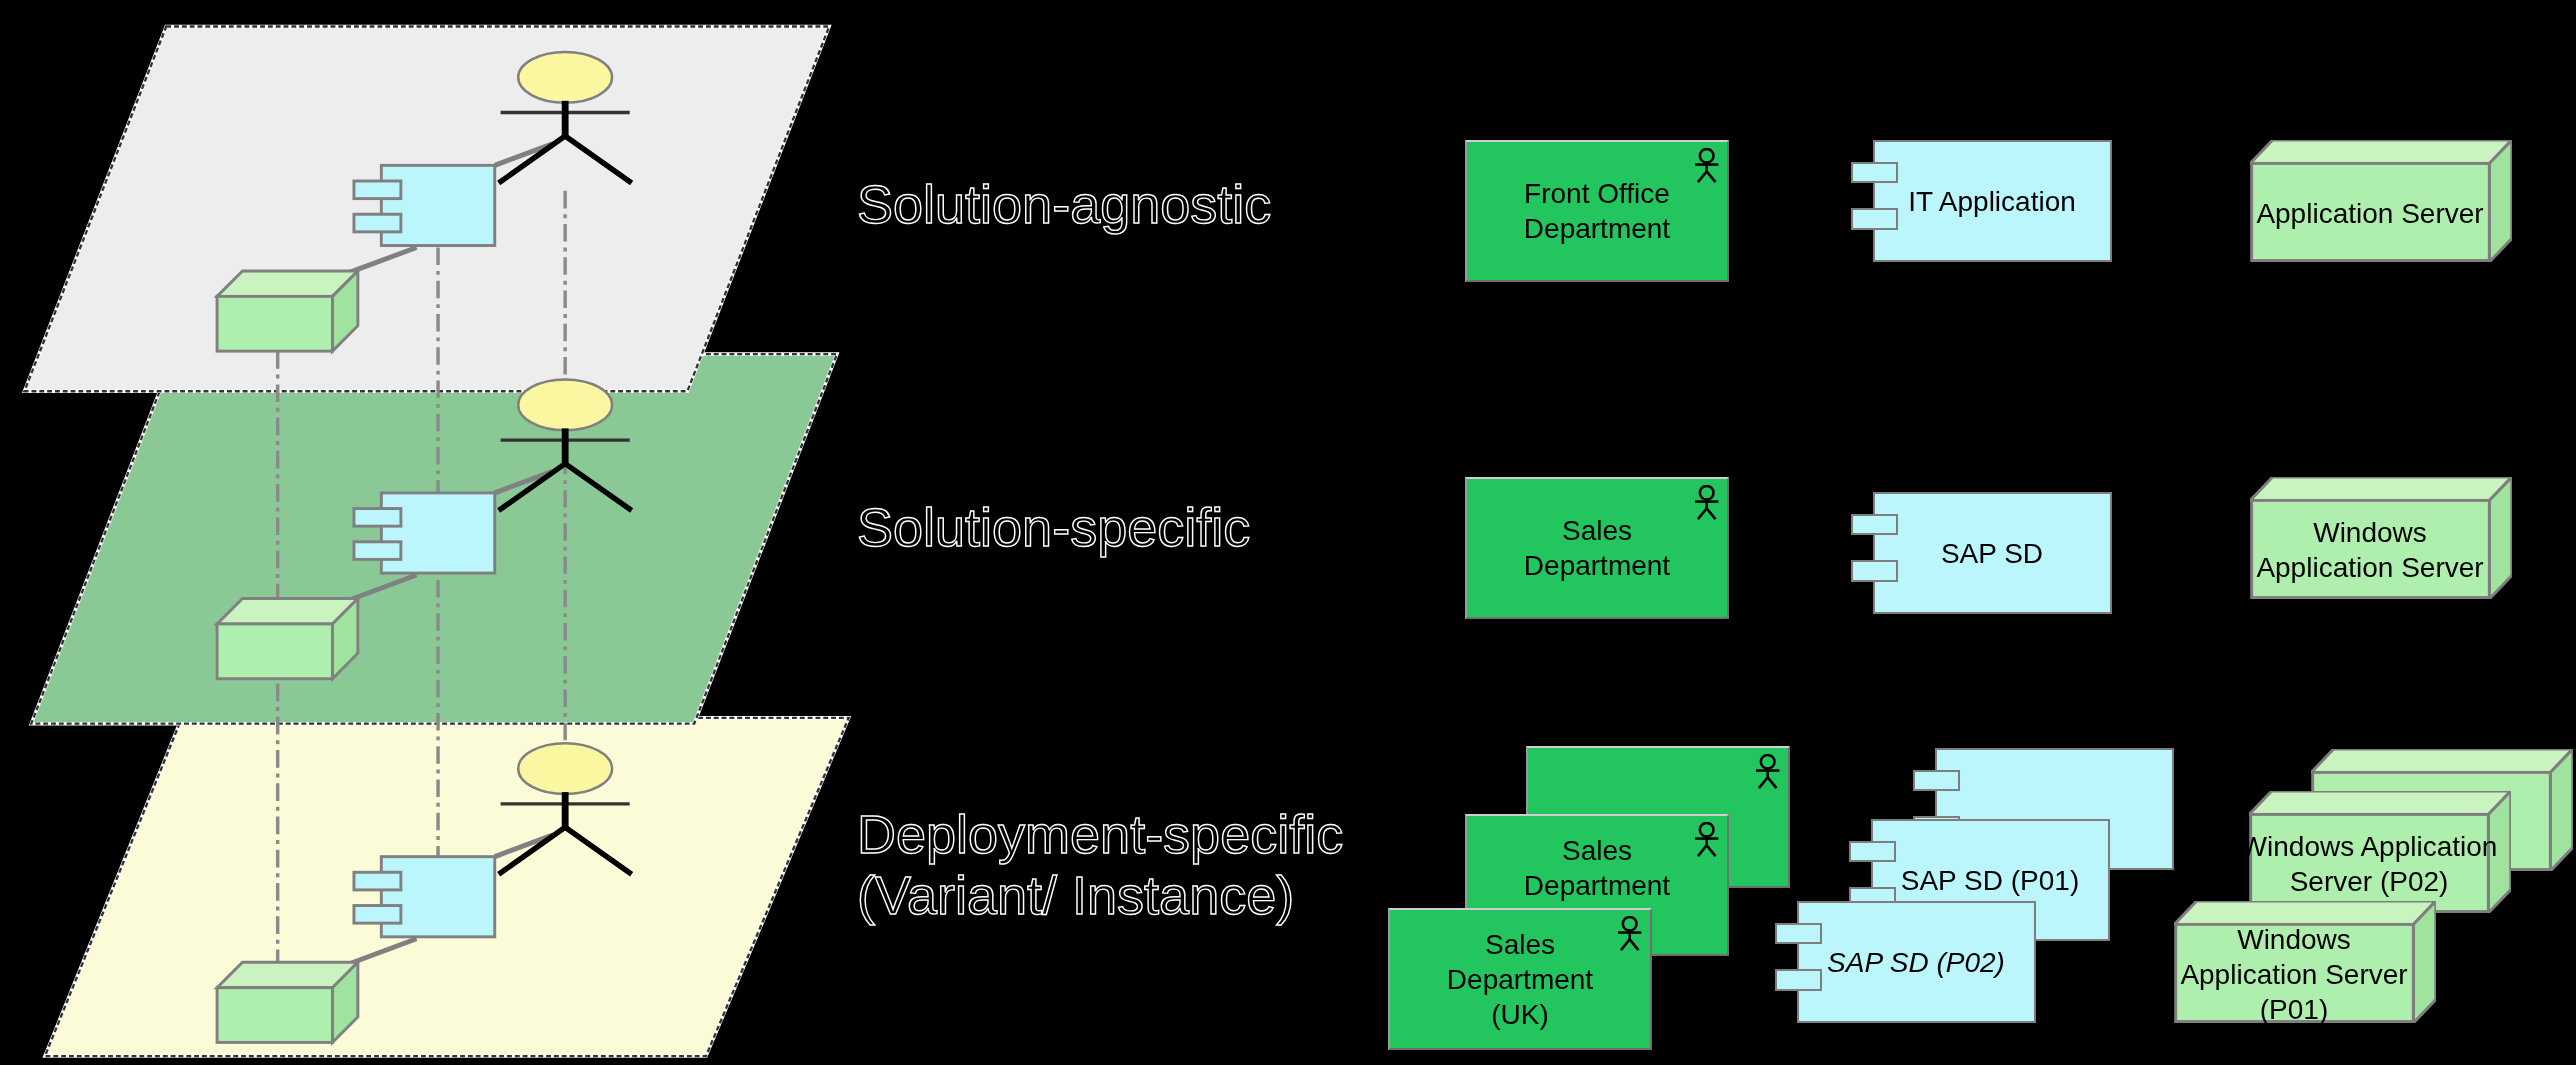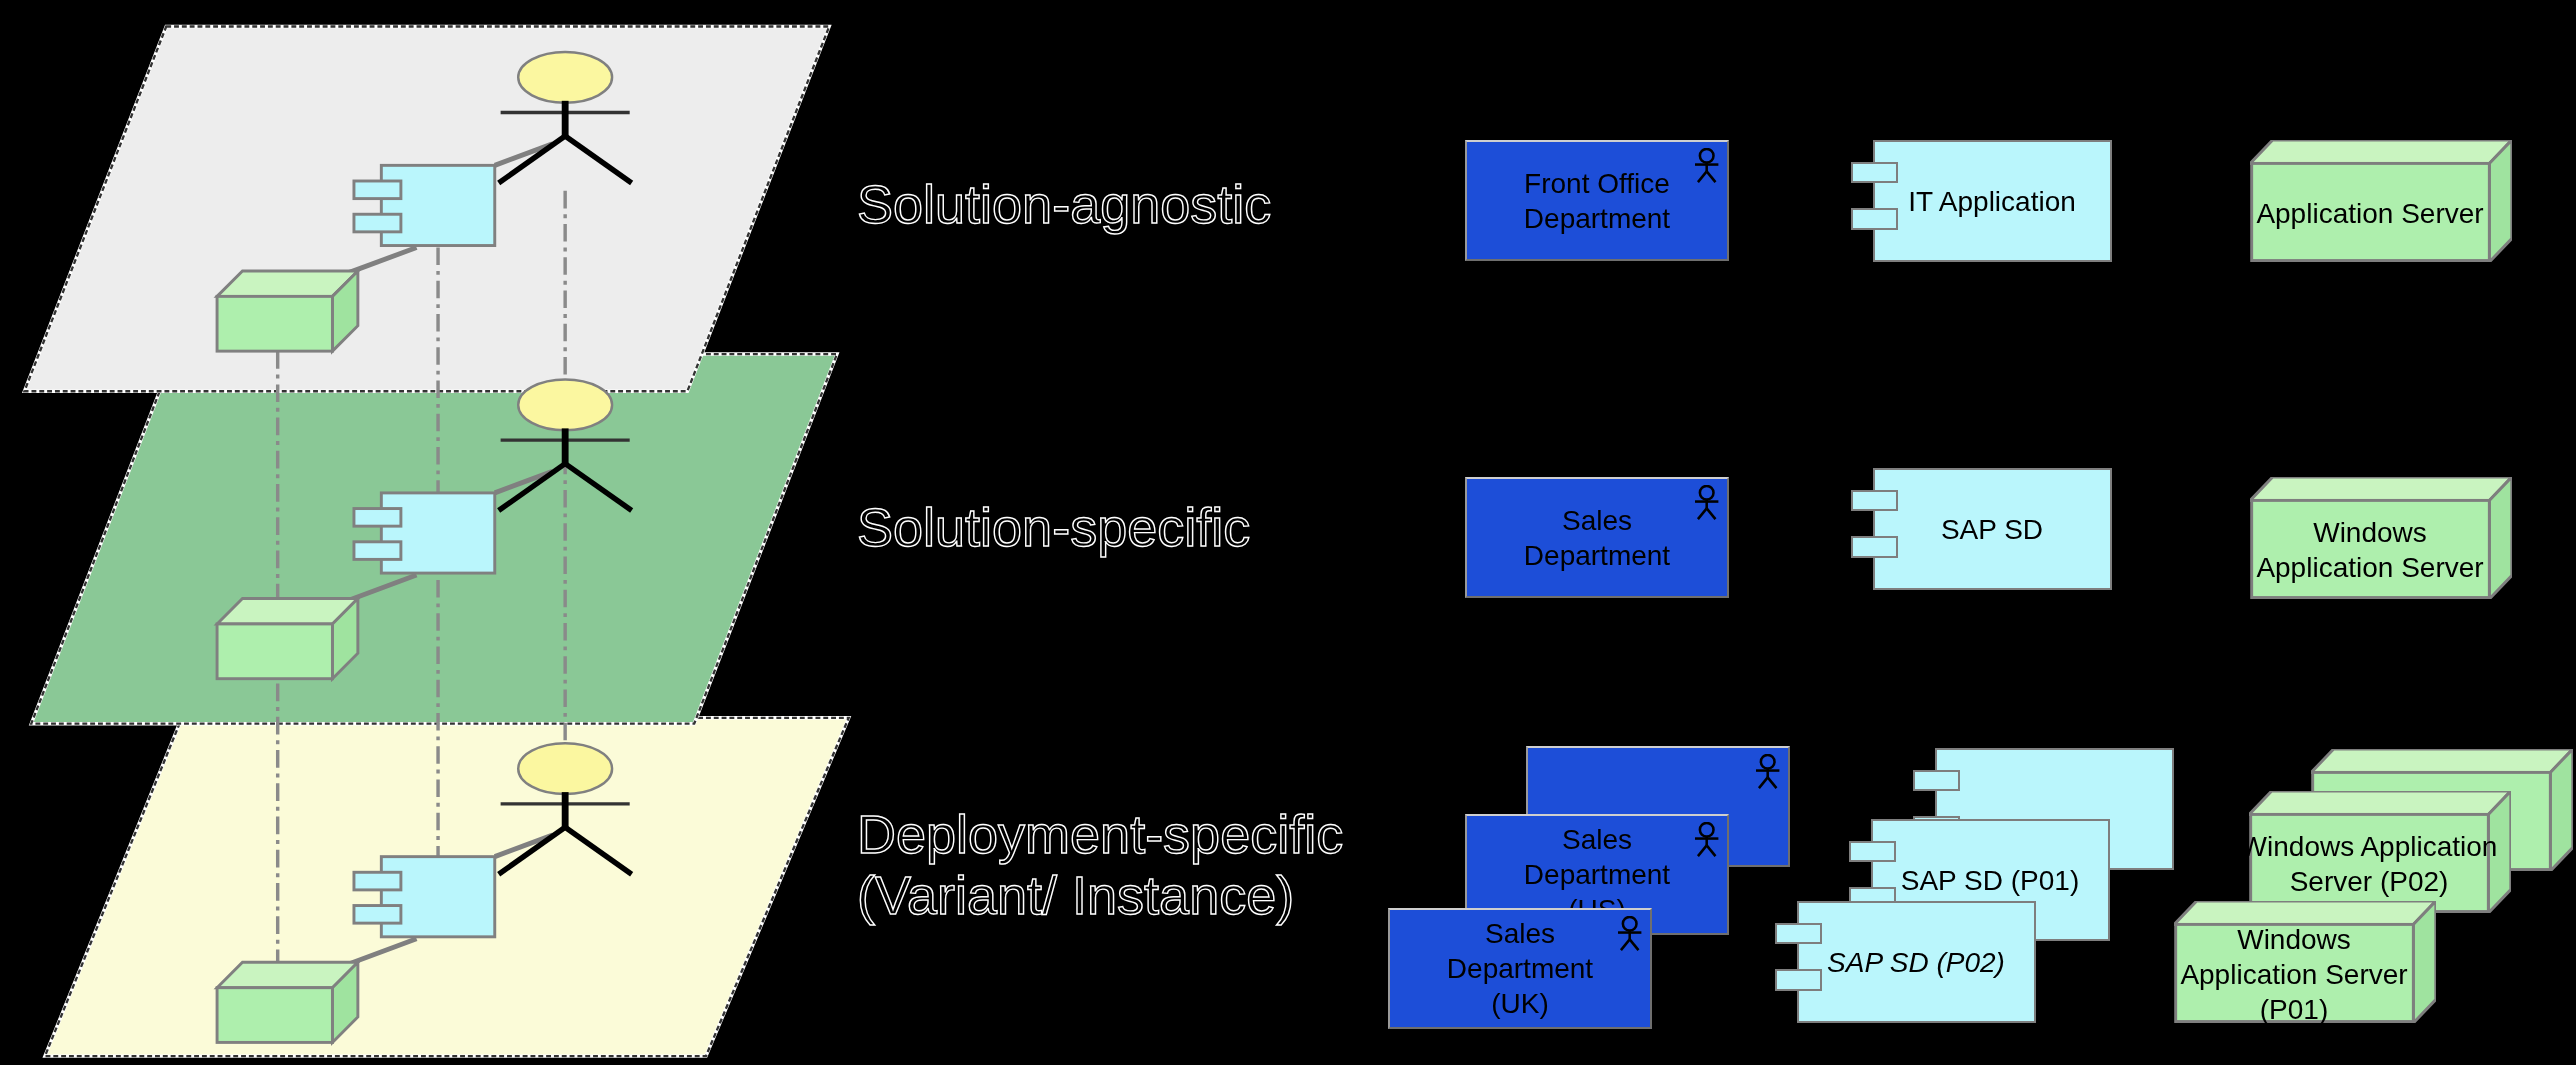--- a/index.html
+++ b/index.html
@@ -9,21 +9,21 @@
   
   .layer-label{position:absolute;color:#000;-webkit-text-stroke:1.4px #ffffff;
 ial               text-shadow:0 0 1px #fff;
                font-size:54px;font-weight:400;line-height:61px;white-space:nowrap;}
 
   
   .btxt{position:absolute;display:flex;flex-direction:column;align-items:center;justify-content:center;
         font-size:28px;line-height:35px;color:#000;text-align:center;white-space:nowrap;}
 
   
-  .ybox{position:absolute;width:264px;height:121px;box-sizing:border-box;background:#1d4ed8;
+  .ybox{position:absolute;width:264px;height:142px;box-sizing:border-box;background:#22c55e;
         border:2.9px solid;border-color:#cfcfcf #6f6f6f #6f6f6f #9a9a9a;}
   .ybox .btxt{left:0;top:0;right:0;bottom:0;}
   .actor-ic{position:absolute;right:7.8px;top:5.9px;}
 
   
   .comp{position:absolute;width:260px;height:146px;}
   .comp-main{position:absolute;left:21.5px;top:0;width:239px;height:122px;box-sizing:border-box;
              background:#BAF6FC;border:2.9px solid #7e7e7e;}
   .comp .tab{position:absolute;left:0;width:47px;height:21.5px;box-sizing:border-box;
              background:#BAF6FC;border:2.9px solid #7e7e7e;}
@@ -140,21 +140,21 @@
       <line x1="13" y1="15" x2="13" y2="24" stroke="#000" stroke-width="2.6"></line>
       <line x1="13" y1="24" x2="4" y2="35" stroke="#000" stroke-width="2.6"></line>
       <line x1="13" y1="24" x2="22" y2="35" stroke="#000" stroke-width="2.6"></line>
     </svg>
     <div class="btxt">
       <div>Sales</div>
       <div>Department</div>
     </div>
   </div>
 
-  <div class="comp" style="left:1851px;top:468px;">
+  <div class="comp" style="left:1851px;top:492px;">
     <div class="comp-main"></div>
     <div class="tab t1"></div>
     <div class="tab t2"></div>
     <div class="btxt">
       <div>SAP SD</div>
     </div>
   </div>
 
   <div class="node" style="left:2250px;top:477px;">
     <svg width="262" height="122" viewBox="0 0 268 125">

